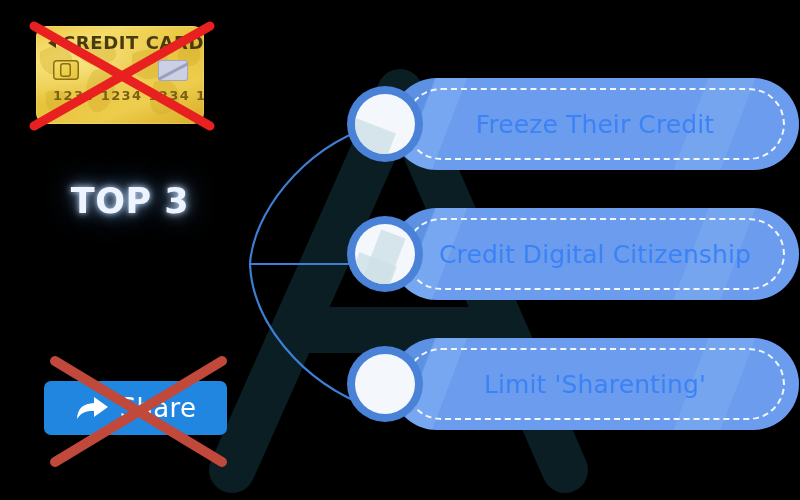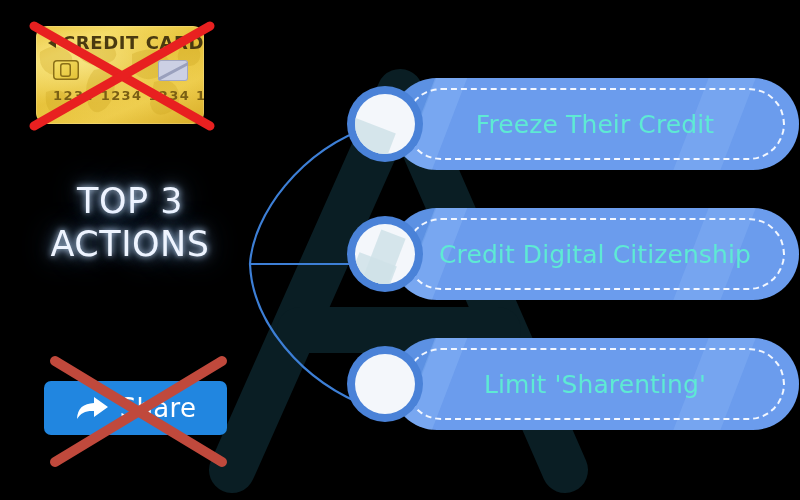--- a/index.html
+++ b/index.html
@@ -55,21 +55,21 @@
   }
 
   
   .cross{position:absolute;pointer-events:none;}
 
   
   .headline{
     position:absolute;left:10px;top:180px;width:240px;
     text-align:center;color:#eef4ff;
     font-family:"DejaVu Sans", sans-serif;
-    font-size:35px;font-weight:400;line-height:1.22;letter-spacing:.5px;
+    font-size:35px;font-weight:700;line-height:1.22;letter-spacing:.5px;
     text-shadow:0 0 6px rgba(200,225,255,.95),0 0 16px rgba(150,200,255,.7),0 0 34px rgba(110,170,255,.45);
   }
   .headline .l2{display:block;}
 
   
   .share-btn{
     position:absolute;left:44px;top:381px;width:183px;height:54px;border-radius:7px;
     background:#2186e0;display:flex;align-items:center;justify-content:center;gap:11px;
   }
   .share-label{
@@ -98,21 +98,21 @@
     position:absolute;left:300px;top:-50px;width:44px;height:200px;
     background:rgba(150,192,250,.25);transform:rotate(21deg);
   }
   .pill .dash{
     position:absolute;left:58px;top:10px;width:380px;height:72px;
     border:2px dashed #f2f7ff;border-radius:36px;box-sizing:border-box;
   }
   .pill .label{
     position:absolute;left:44px;top:0;width:408px;height:92px;
     display:flex;align-items:center;justify-content:center;
-    color:#5eead4;font-family:"DejaVu Sans", sans-serif;
+    color:#3b82f6;font-family:"DejaVu Sans", sans-serif;
     font-size:25px;font-weight:400;letter-spacing:.1px;white-space:nowrap;
   }
   .pill .knob{
     position:absolute;left:0;top:8px;width:76px;height:76px;border-radius:50%;
     background:#4a82d8;
   }
   .pill .knob .inner{
     position:absolute;left:8px;top:8px;width:60px;height:60px;border-radius:50%;
     background:#f4f7fb;overflow:hidden;
   }
@@ -166,21 +166,20 @@
     <svg class="cross" style="left:-28px;top:-16px;width:228px;height:130px;">
       <g stroke="#e82020" stroke-width="9" stroke-linecap="round">
         <line x1="26" y1="16" x2="202" y2="116"></line>
         <line x1="202" y1="16" x2="26" y2="116"></line>
       </g>
     </svg>
   </div>
 
   <div class="headline">
     <span>TOP 3</span>
-    <span class="l2">ACTIONS</span>
   </div>
 
   <div class="share-btn">
     <svg class="share-ico" viewBox="0 0 34 27">
       <path d="M19 2 L33 12 L19 22 L19 16 C11 15.5 5.5 18 2 24 C2.5 13 8.5 8.5 19 8 Z" fill="#ffffff"></path>
     </svg>
     <span class="share-label">Share</span>
   </div>
   <svg class="cross" style="left:20px;top:352px;width:240px;height:120px;">
     <g stroke="#c0493c" stroke-width="10" stroke-linecap="round">

